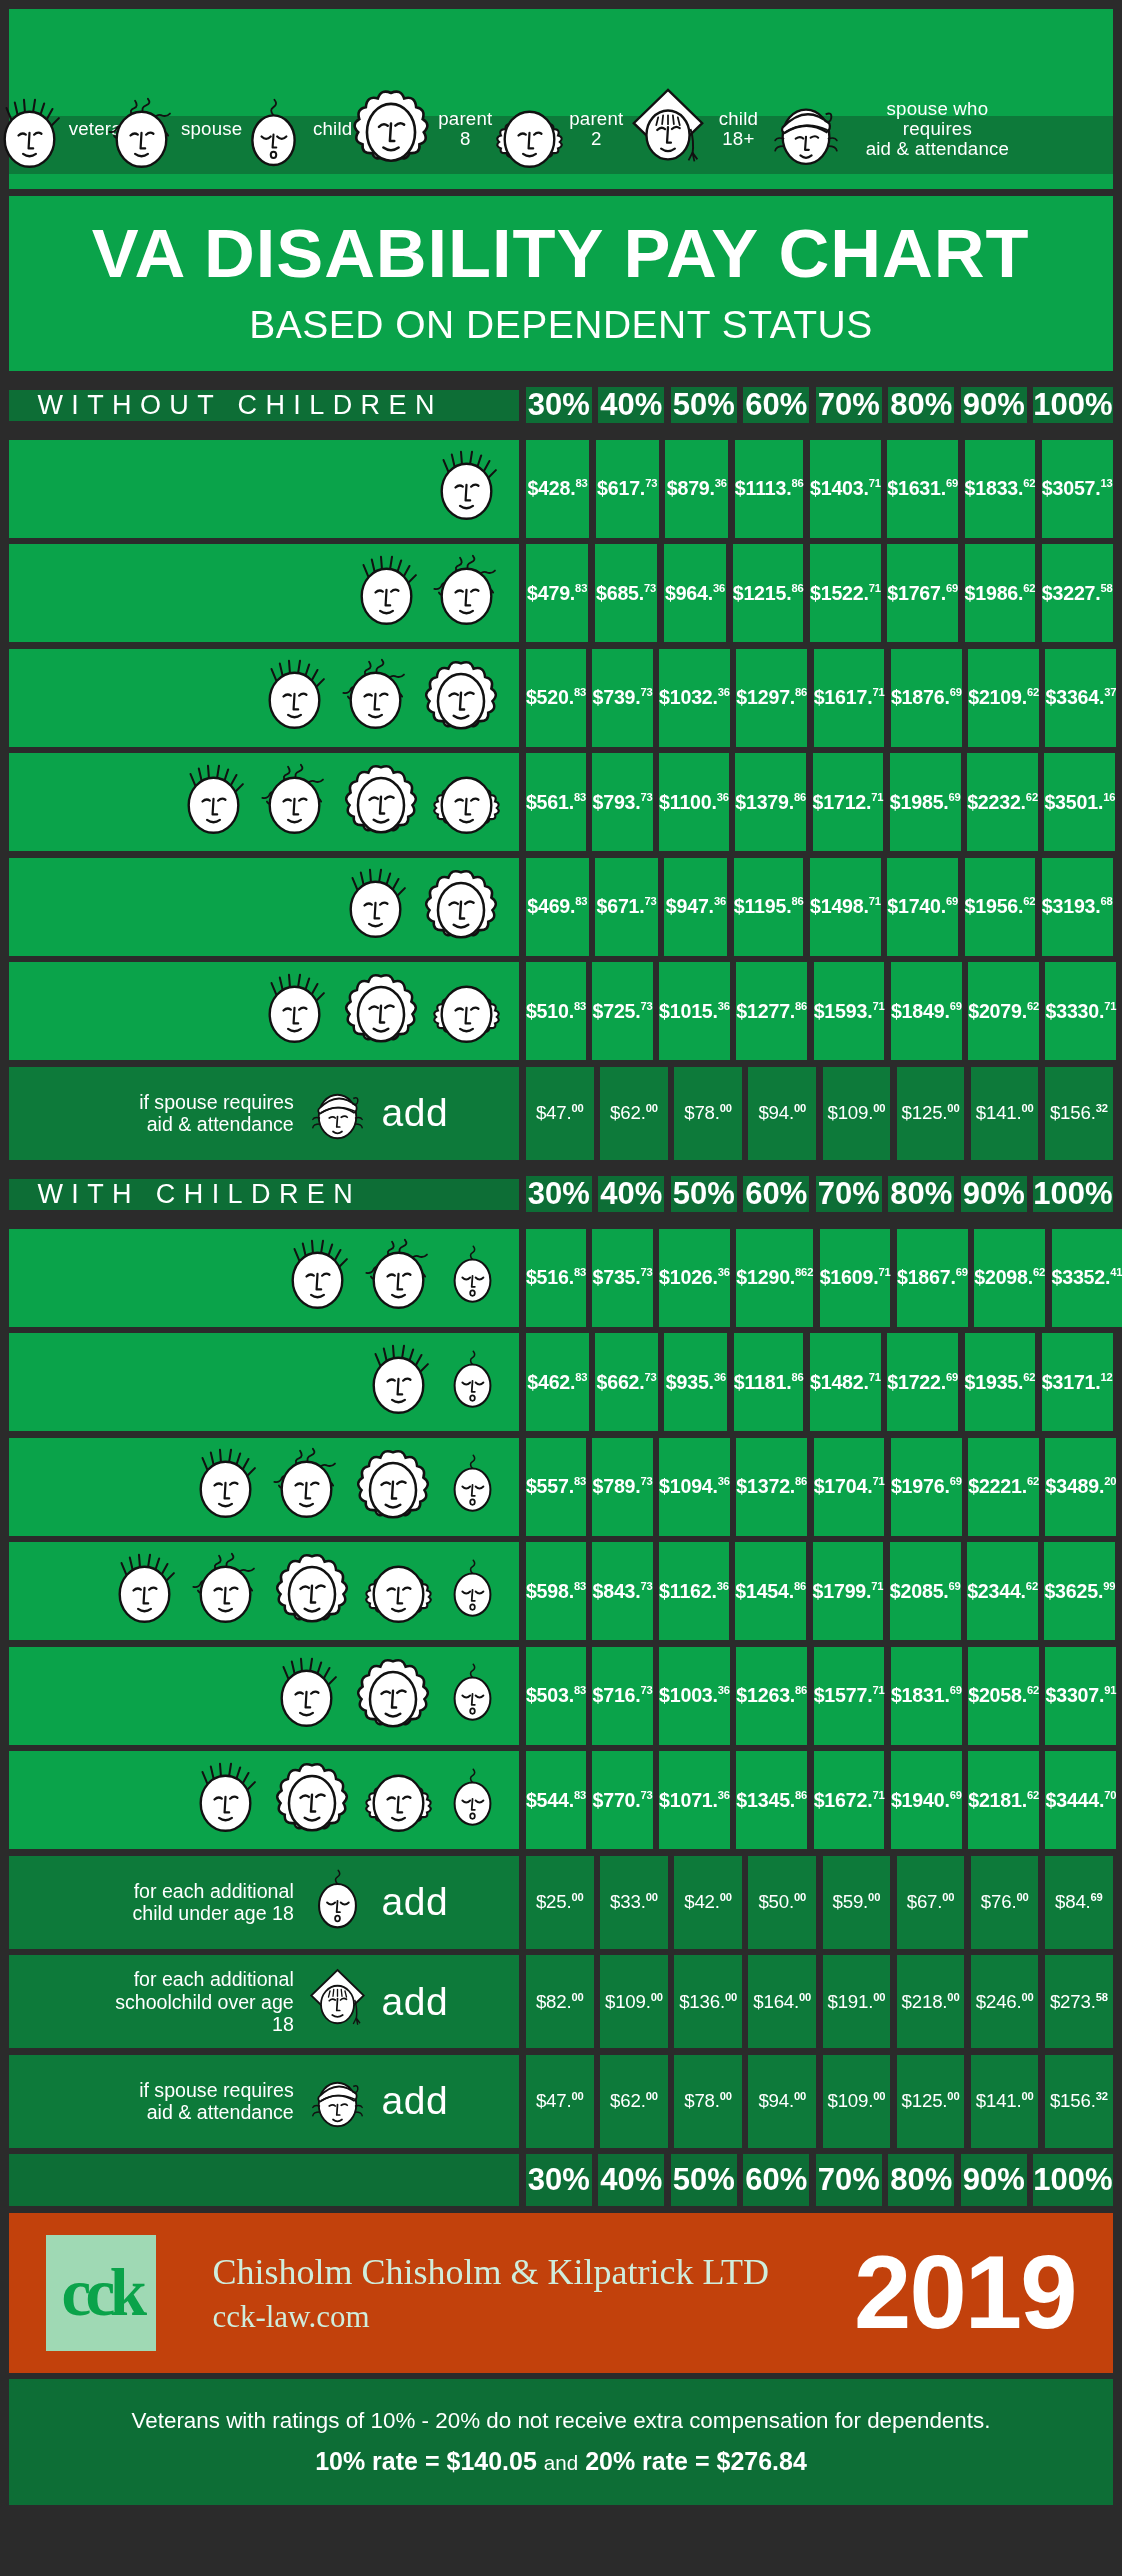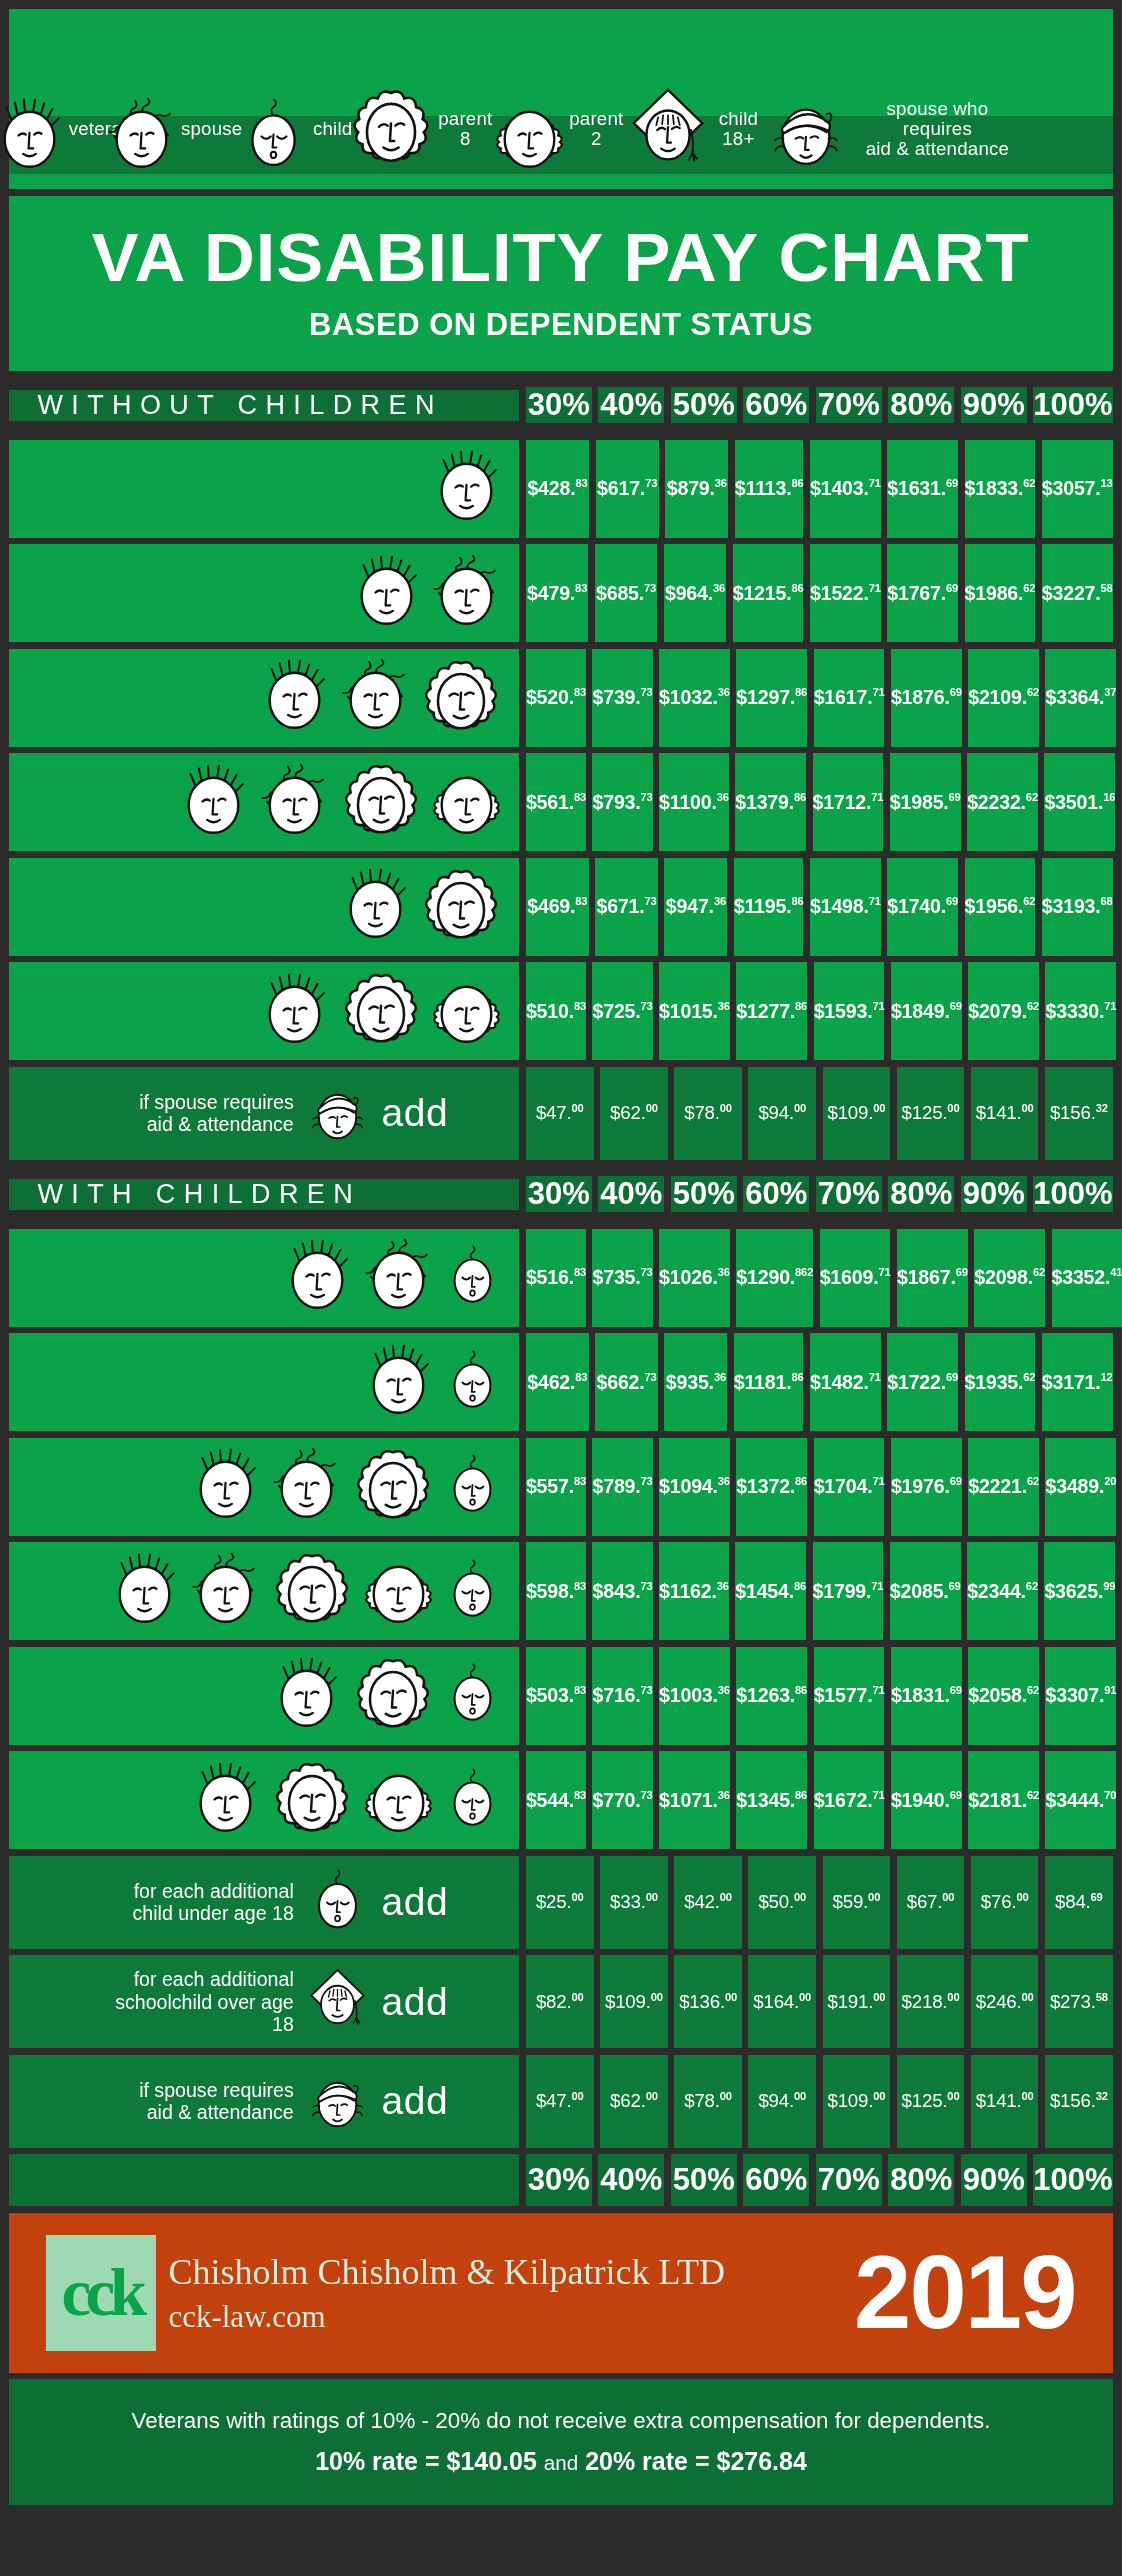--- a/index.html
+++ b/index.html
@@ -72,22 +72,22 @@
     color: #fff;
     font-size: 69px;
     font-weight: bold;
     letter-spacing: 0.9px;
     line-height: 1;
     transform: scaleX(1.02);
     white-space: nowrap;
   }
   .title-sub {
     color: #fff;
-    font-size: 31px;
-    font-weight: bold;
+    font-size: 39px;
+    font-weight: normal;
     letter-spacing: 0.5px;
     margin-top: 15px;
     white-space: nowrap;
   }
 
   
   .section-header, .data-row, .add-row, .footer-pct-row {
     display: flex;
     gap: 6.5px;
     flex: none;
@@ -198,21 +198,21 @@
     justify-content: center;
   }
   .cck-logo span {
     color: #0aa34a;
     font-size: 67px;
     font-weight: bold;
     font-family: "Liberation Serif", serif;
     letter-spacing: -5.6px;
     line-height: 1;
   }
-  .brand-text { display: flex; flex-direction: column; gap: 5.6px; }
+  .brand-text { display: flex; flex-direction: column; gap: 5.6px; margin-left: 44px; }
   .brand-name {
     color: #cfeddc;
     font-size: 36px;
     font-family: "Liberation Serif", serif;
     white-space: nowrap;
   }
   .brand-url {
     color: #cfeddc;
     font-size: 31px;
     font-family: "Liberation Serif", serif;

